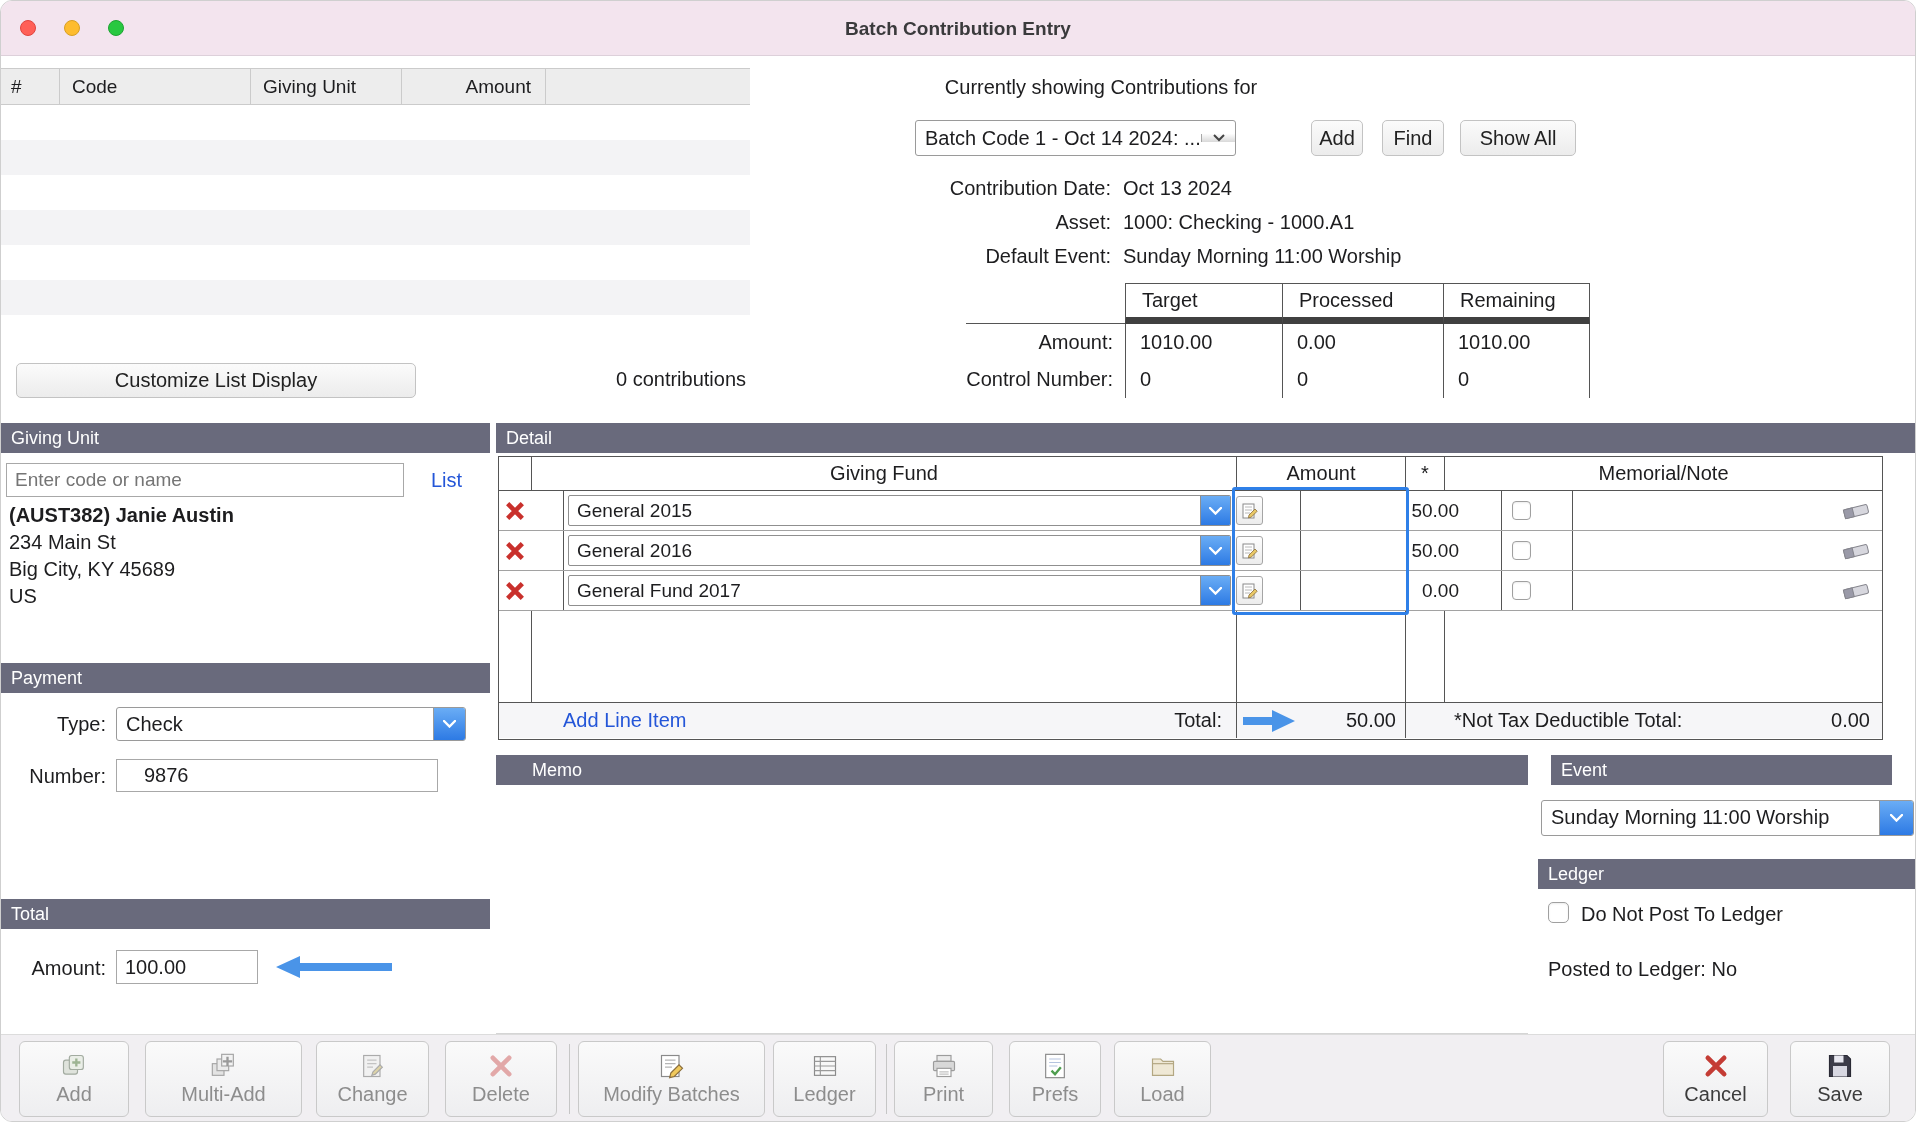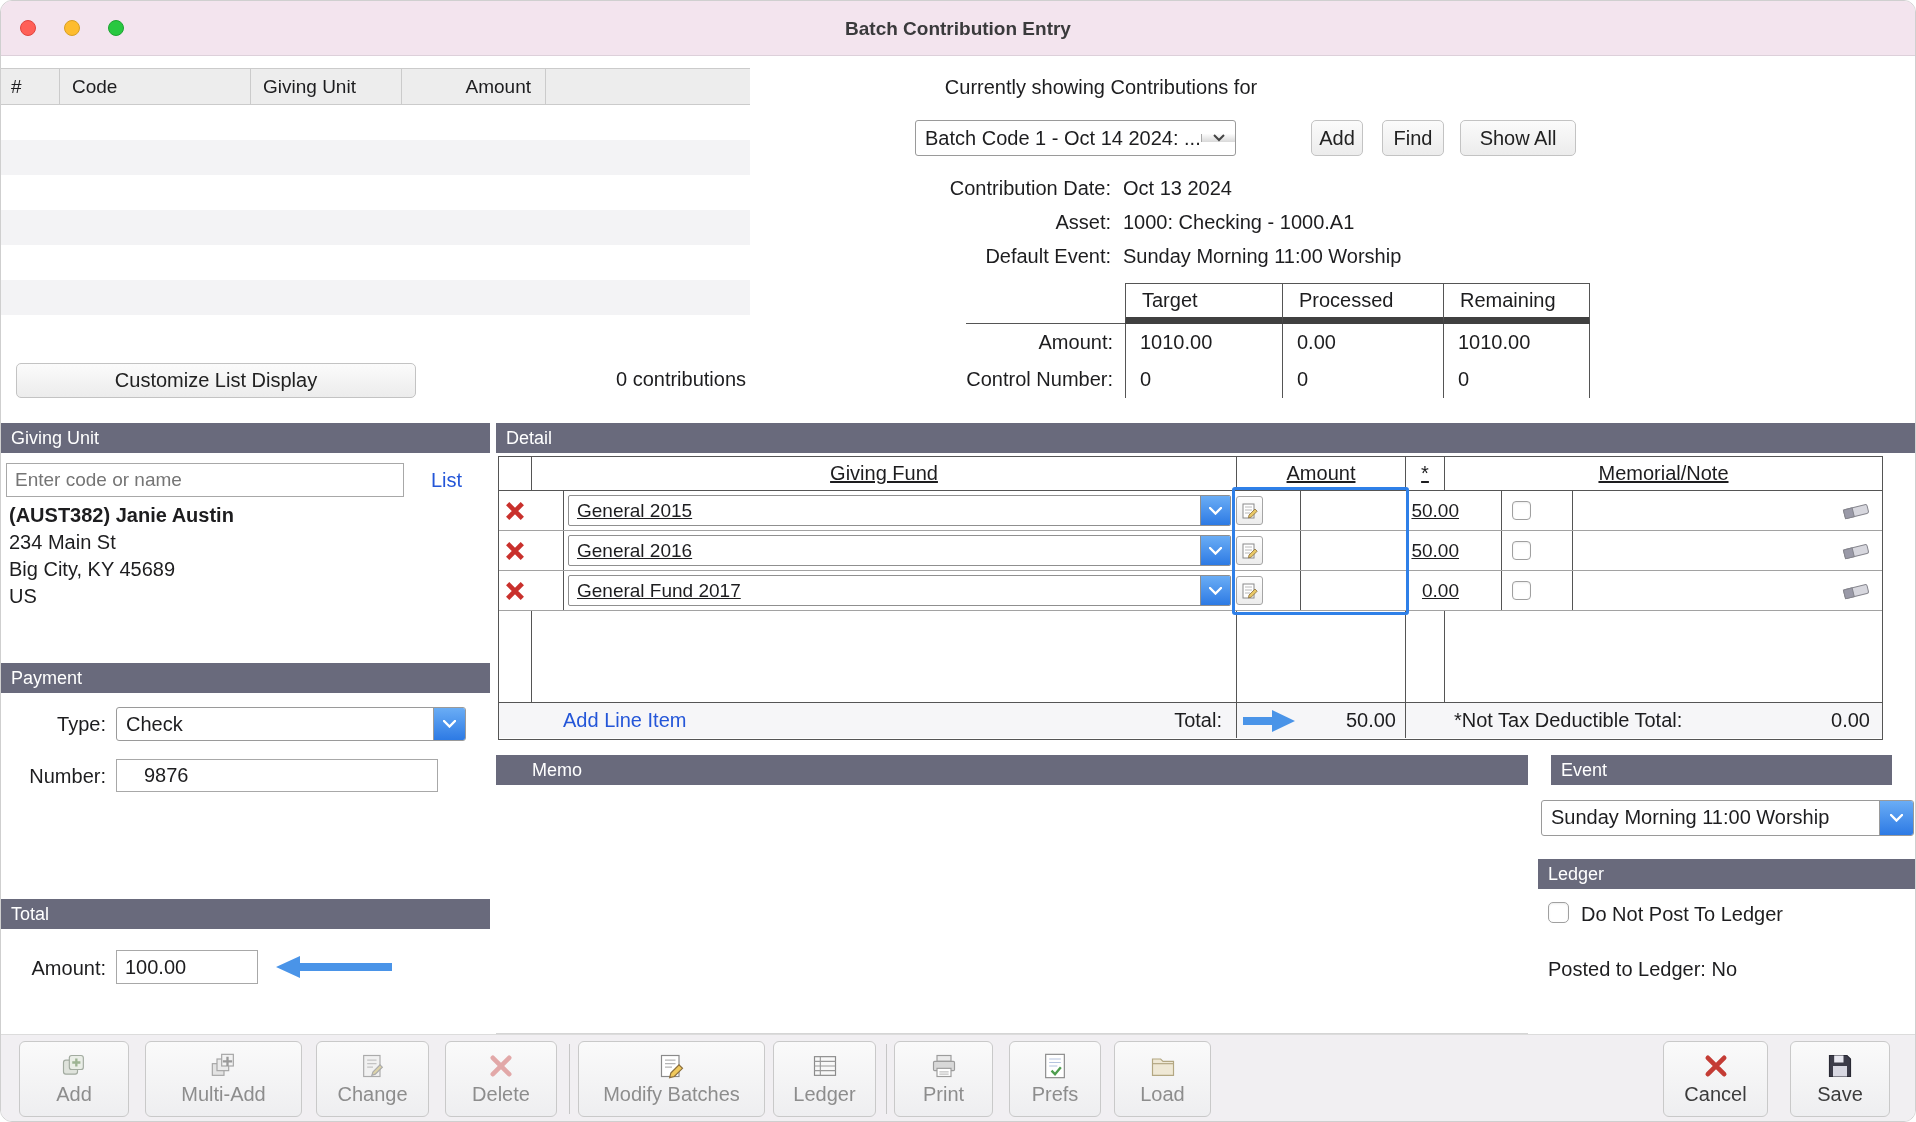--- a/index.html
+++ b/index.html
@@ -52,21 +52,21 @@
   .sc.head { border-left:1px solid #555; border-top:1px solid #555; border-bottom:7px solid #404040; padding-left:16px; }
   .sc.head.last, .sc.val.last { border-right:1px solid #555; }
   .sc.lbl0 { border-bottom:1px solid #555; }
   .sc.rlabel { text-align:right; padding-right:12px; line-height:37px; }
   .sc.val { border-left:1px solid #555; padding-left:14px; line-height:37px; }
 
   
   .dtable { position:absolute; left:497px; top:455px; width:1385px; height:284px;
             border:1px solid #555; background:#fff; }
   .drow { display:flex; width:100%; }
-  .dc { border-left:1px solid #555; position:relative;text-decoration:underline; }
+  .dc { border-left:1px solid #555; position:relative; }
   .dc.c0 { width:32px; border-left:none; display:flex; align-items:center; justify-content:center; }
   .dc.c1 { width:705px; display:flex; align-items:center; }
   .dc.c2 { width:169px; }
   .dc.c3 { width:39px; display:flex; align-items:center; justify-content:center; }
   .dc.c4 { flex:1; }
   .dhead { height:34px; border-bottom:1px solid #555; font-size:20px; }
   .dhead .dc { line-height:33px; text-align:center; }
   .ddata { height:40px; border-bottom:1px solid #a2a2a2;gap:32px; }
   .fund-field { flex:1; height:31px; margin:4px 5px 4px 4px; border:1px solid #8f8f8f; border-radius:2px;
                 background:#fff; display:flex; align-items:stretch; overflow:hidden; }

